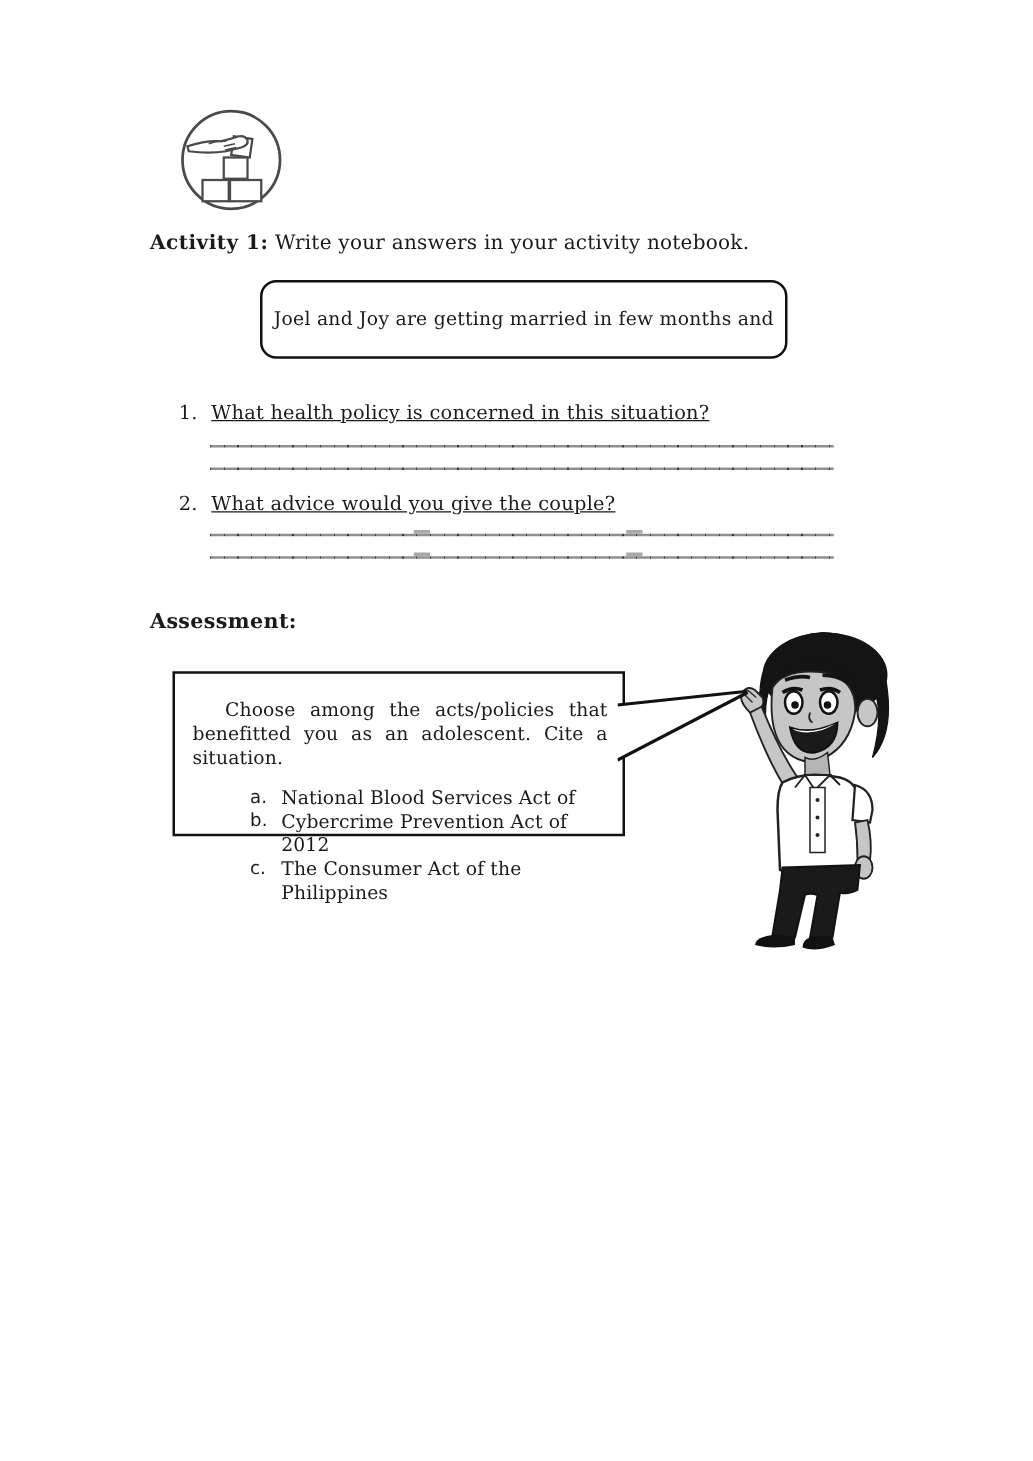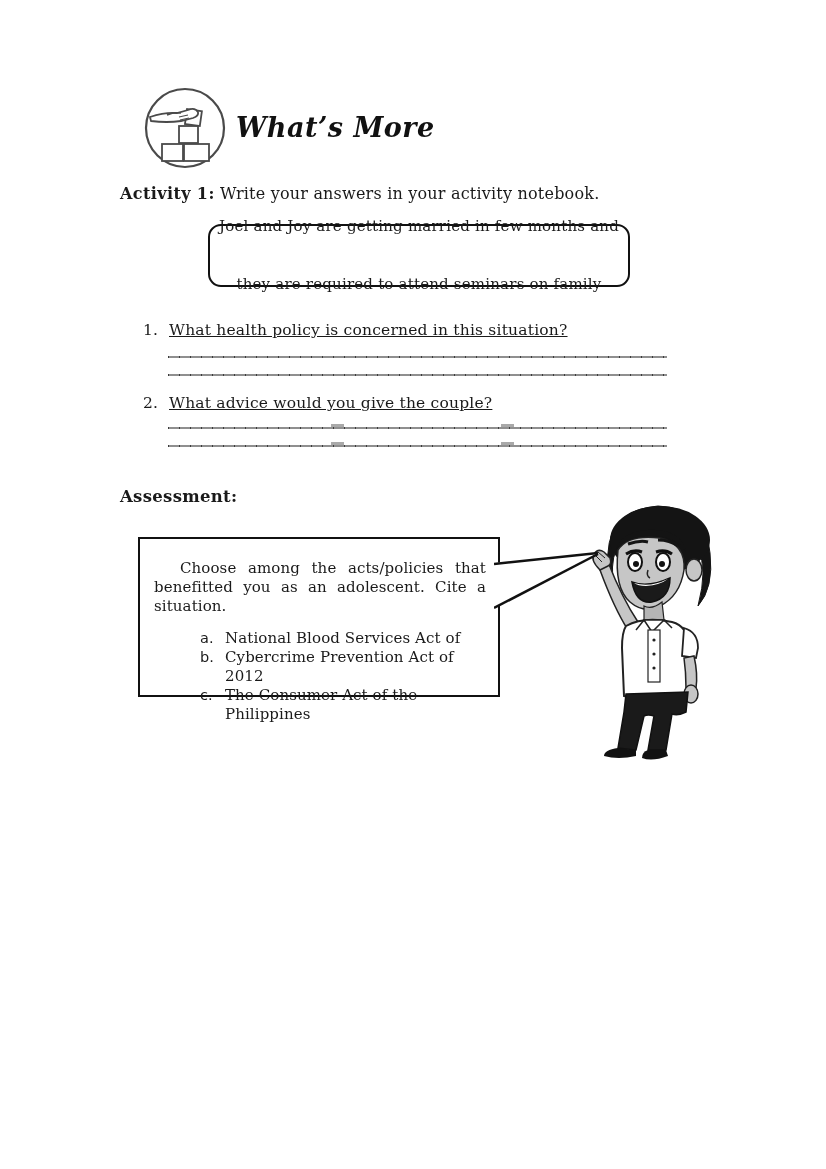--- a/index.html
+++ b/index.html
@@ -39,21 +39,21 @@
     position:absolute;left:168px;width:499px;height:2px;
     background:repeating-linear-gradient(to right,#3c3c3c 0 1px,#8f8f8f 1px 11px);
   }
   .l1a{top:356px;} .l1b{top:374px;}
   .l2a{top:427px;} .l2b{top:445px;}
   .line-mark{position:absolute;width:13px;height:3px;background:#a9a9a9;top:-3px;}
   .lm1{left:163px;} .lm2{left:333px;}
   
   .assessment-heading{position:absolute;left:120px;top:487px;font-size:16.5px;font-weight:bold;letter-spacing:0.3px;}
   .assessment-box{
-    position:absolute;left:138px;top:537px;width:362px;height:160px;
+    position:absolute;left:138px;top:537px;width:362px;height:132px;
     border:2.5px solid #111;box-sizing:border-box;
     font-size:15px;line-height:19px;letter-spacing:0.1px;
     padding:20px 12px 0 14px;
   }
   .jline{text-align:justify;text-align-last:justify;}
   .intro-line0{text-indent:26px;}
   .assessment-list{margin-top:13px;}
   .list-item{display:flex;}
   .item-label{width:25px;margin-left:46px;flex:none;font-family:"DejaVu Sans",sans-serif;font-size:14.5px;}
   .item-lines{flex:1;}
@@ -80,29 +80,27 @@
 
     <rect x="36" y="40" width="19" height="17" fill="#fff" stroke="#4a4a4a" stroke-width="1.8"></rect>
 
     <rect x="43" y="24" width="15" height="15" fill="#fff" stroke="#4a4a4a" stroke-width="1.8" transform="rotate(8 50 31)"></rect>
 
     <path d="M7 31 Q22 26 34 27 L45 24 Q52 21 55 26 Q56 30 50 32 L38 35 Q24 37 8 35 Z" fill="#fff" stroke="#4a4a4a" stroke-width="1.8"></path>
     <path d="M24 29 Q31 26 38 27" fill="none" stroke="#4a4a4a" stroke-width="1.4"></path>
     <path d="M36 31 L45 29 M37 34 L46 32" fill="none" stroke="#4a4a4a" stroke-width="1.2"></path>
   </svg>
 
-  <div class="page-title">What’s More</div>
 
   <div class="activity-line">
     <span class="activity-label">Activity 1:</span><span> Write your answers in your activity notebook.</span>
   </div>
 
   <div class="scenario-box">
     <div>Joel and Joy are getting married in few months and</div>
-    <div>they are required to attend seminars on family</div>
   </div>
 
   <div class="question q1">
     <span class="q-num">1.</span><span>What health policy is concerned in this situation?</span>
   </div>
   <div class="answer-line l1a"></div>
   <div class="answer-line l1b"></div>
 
   <div class="question q2">
     <span class="q-num">2.</span><span>What advice would you give the couple?</span>

